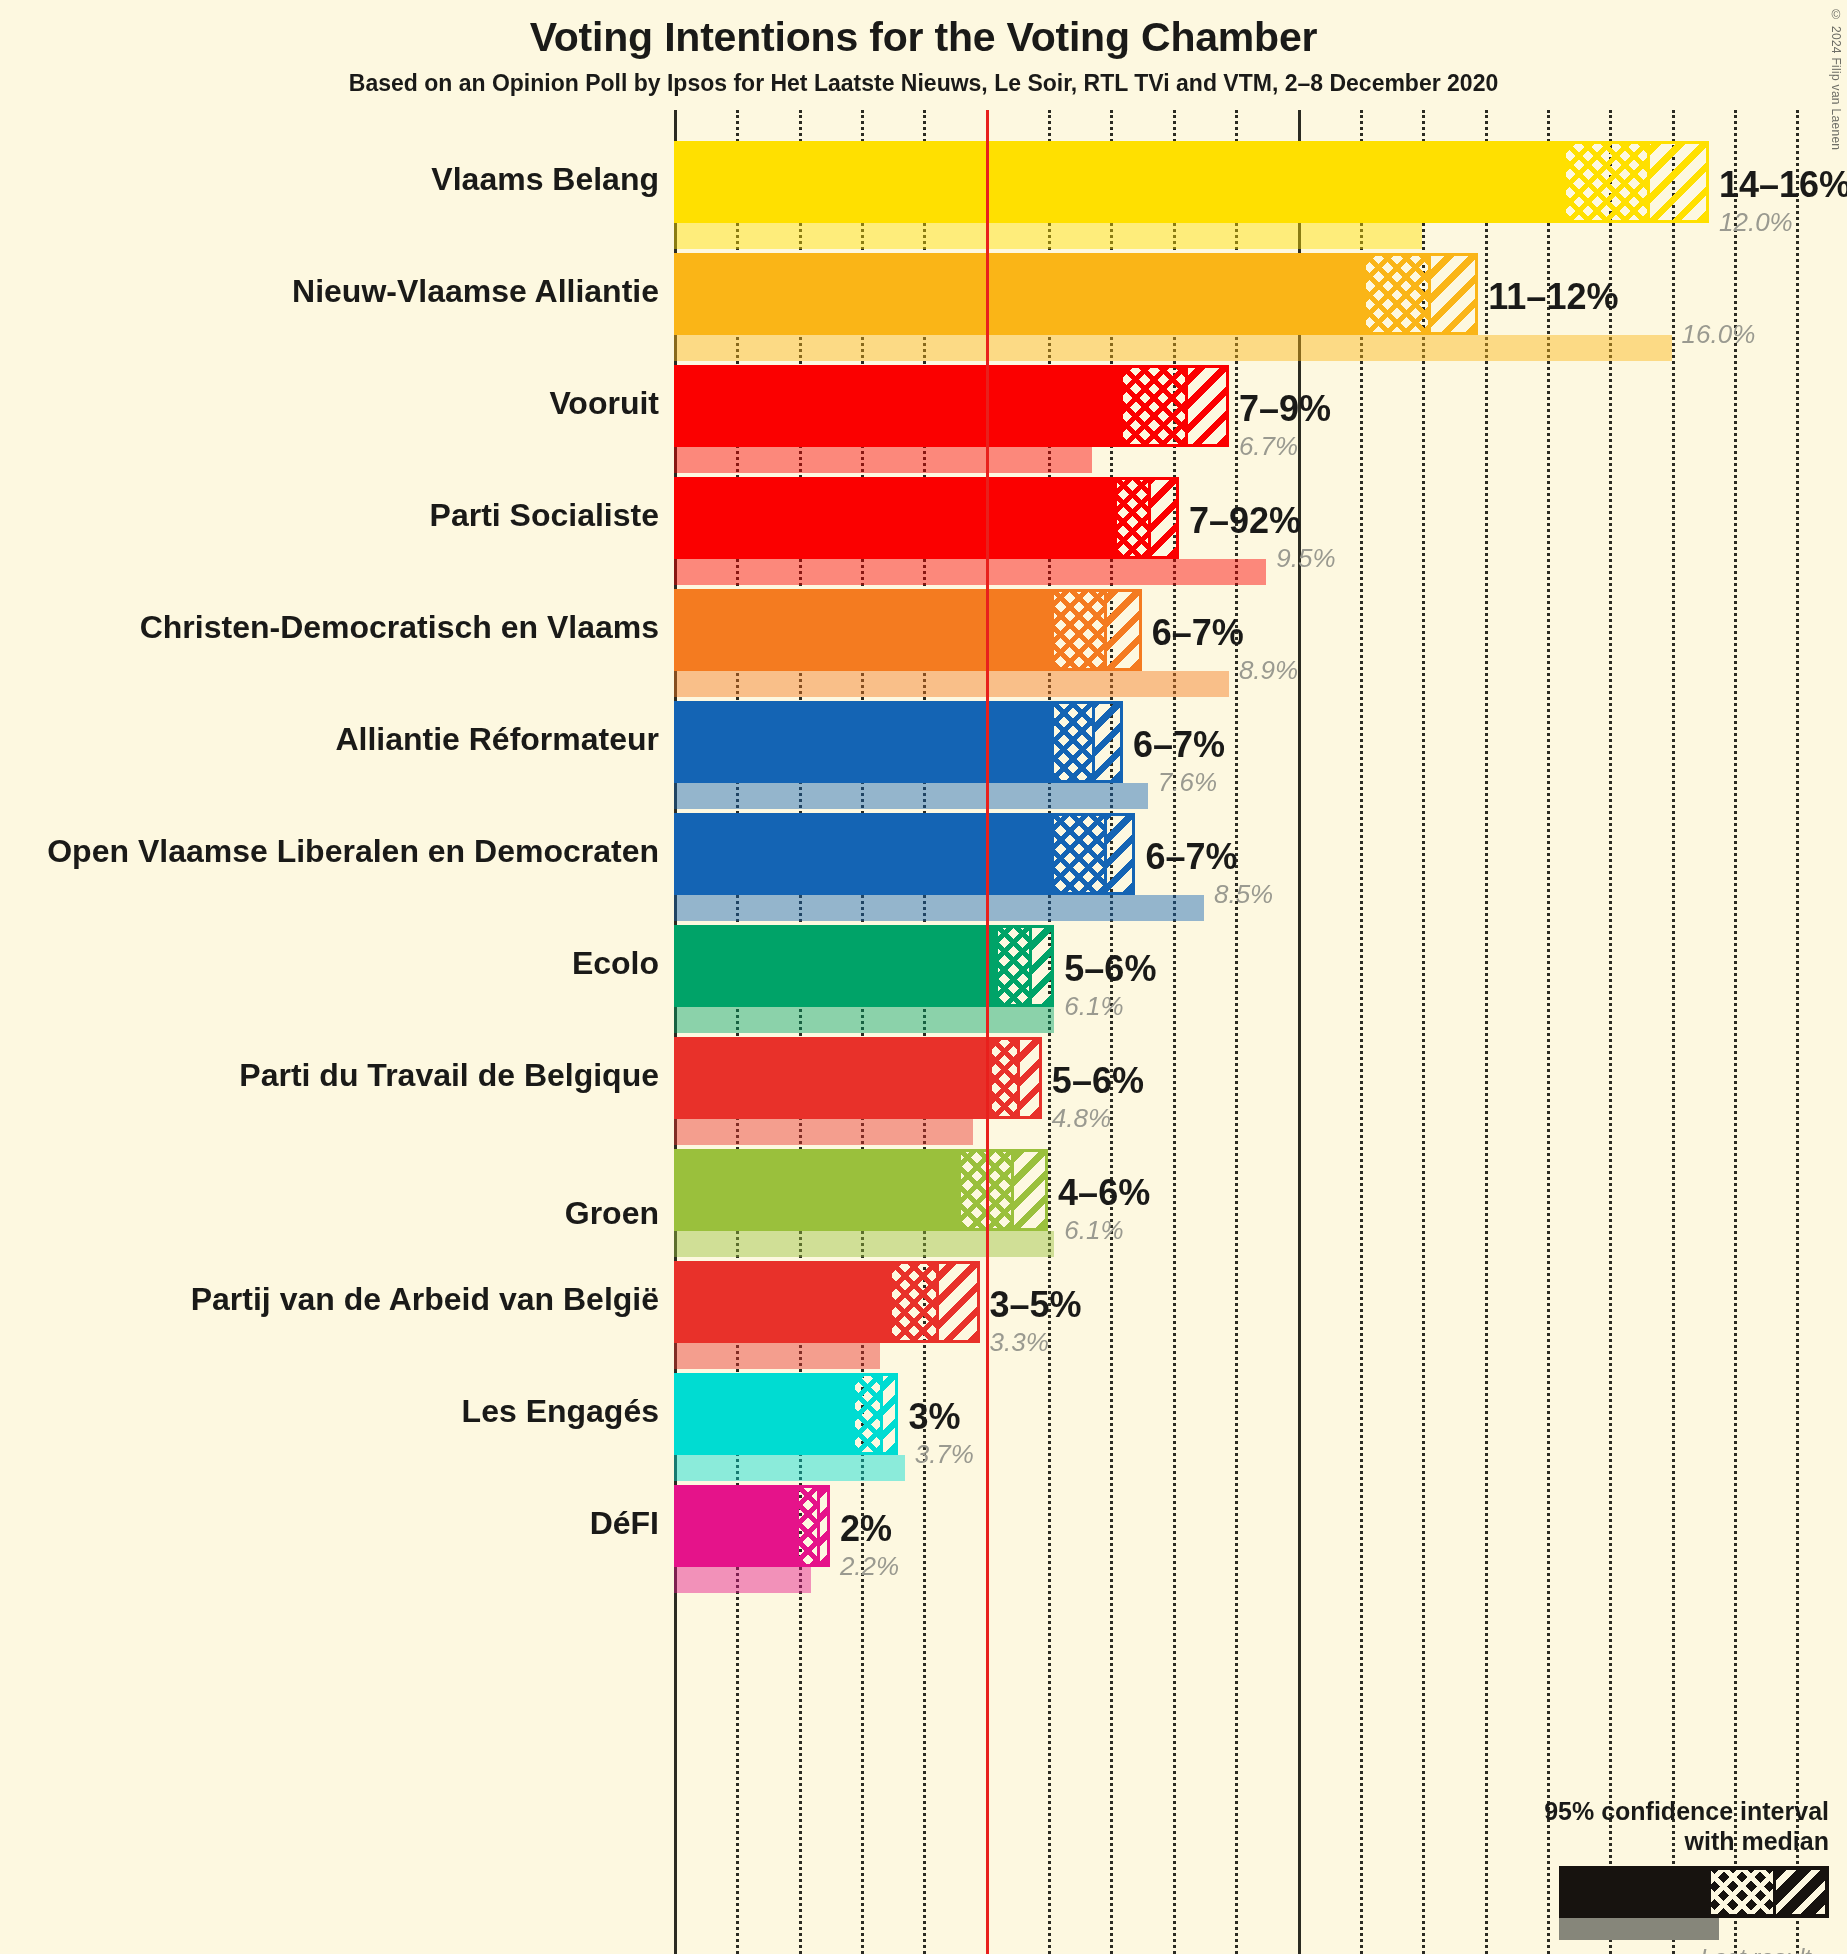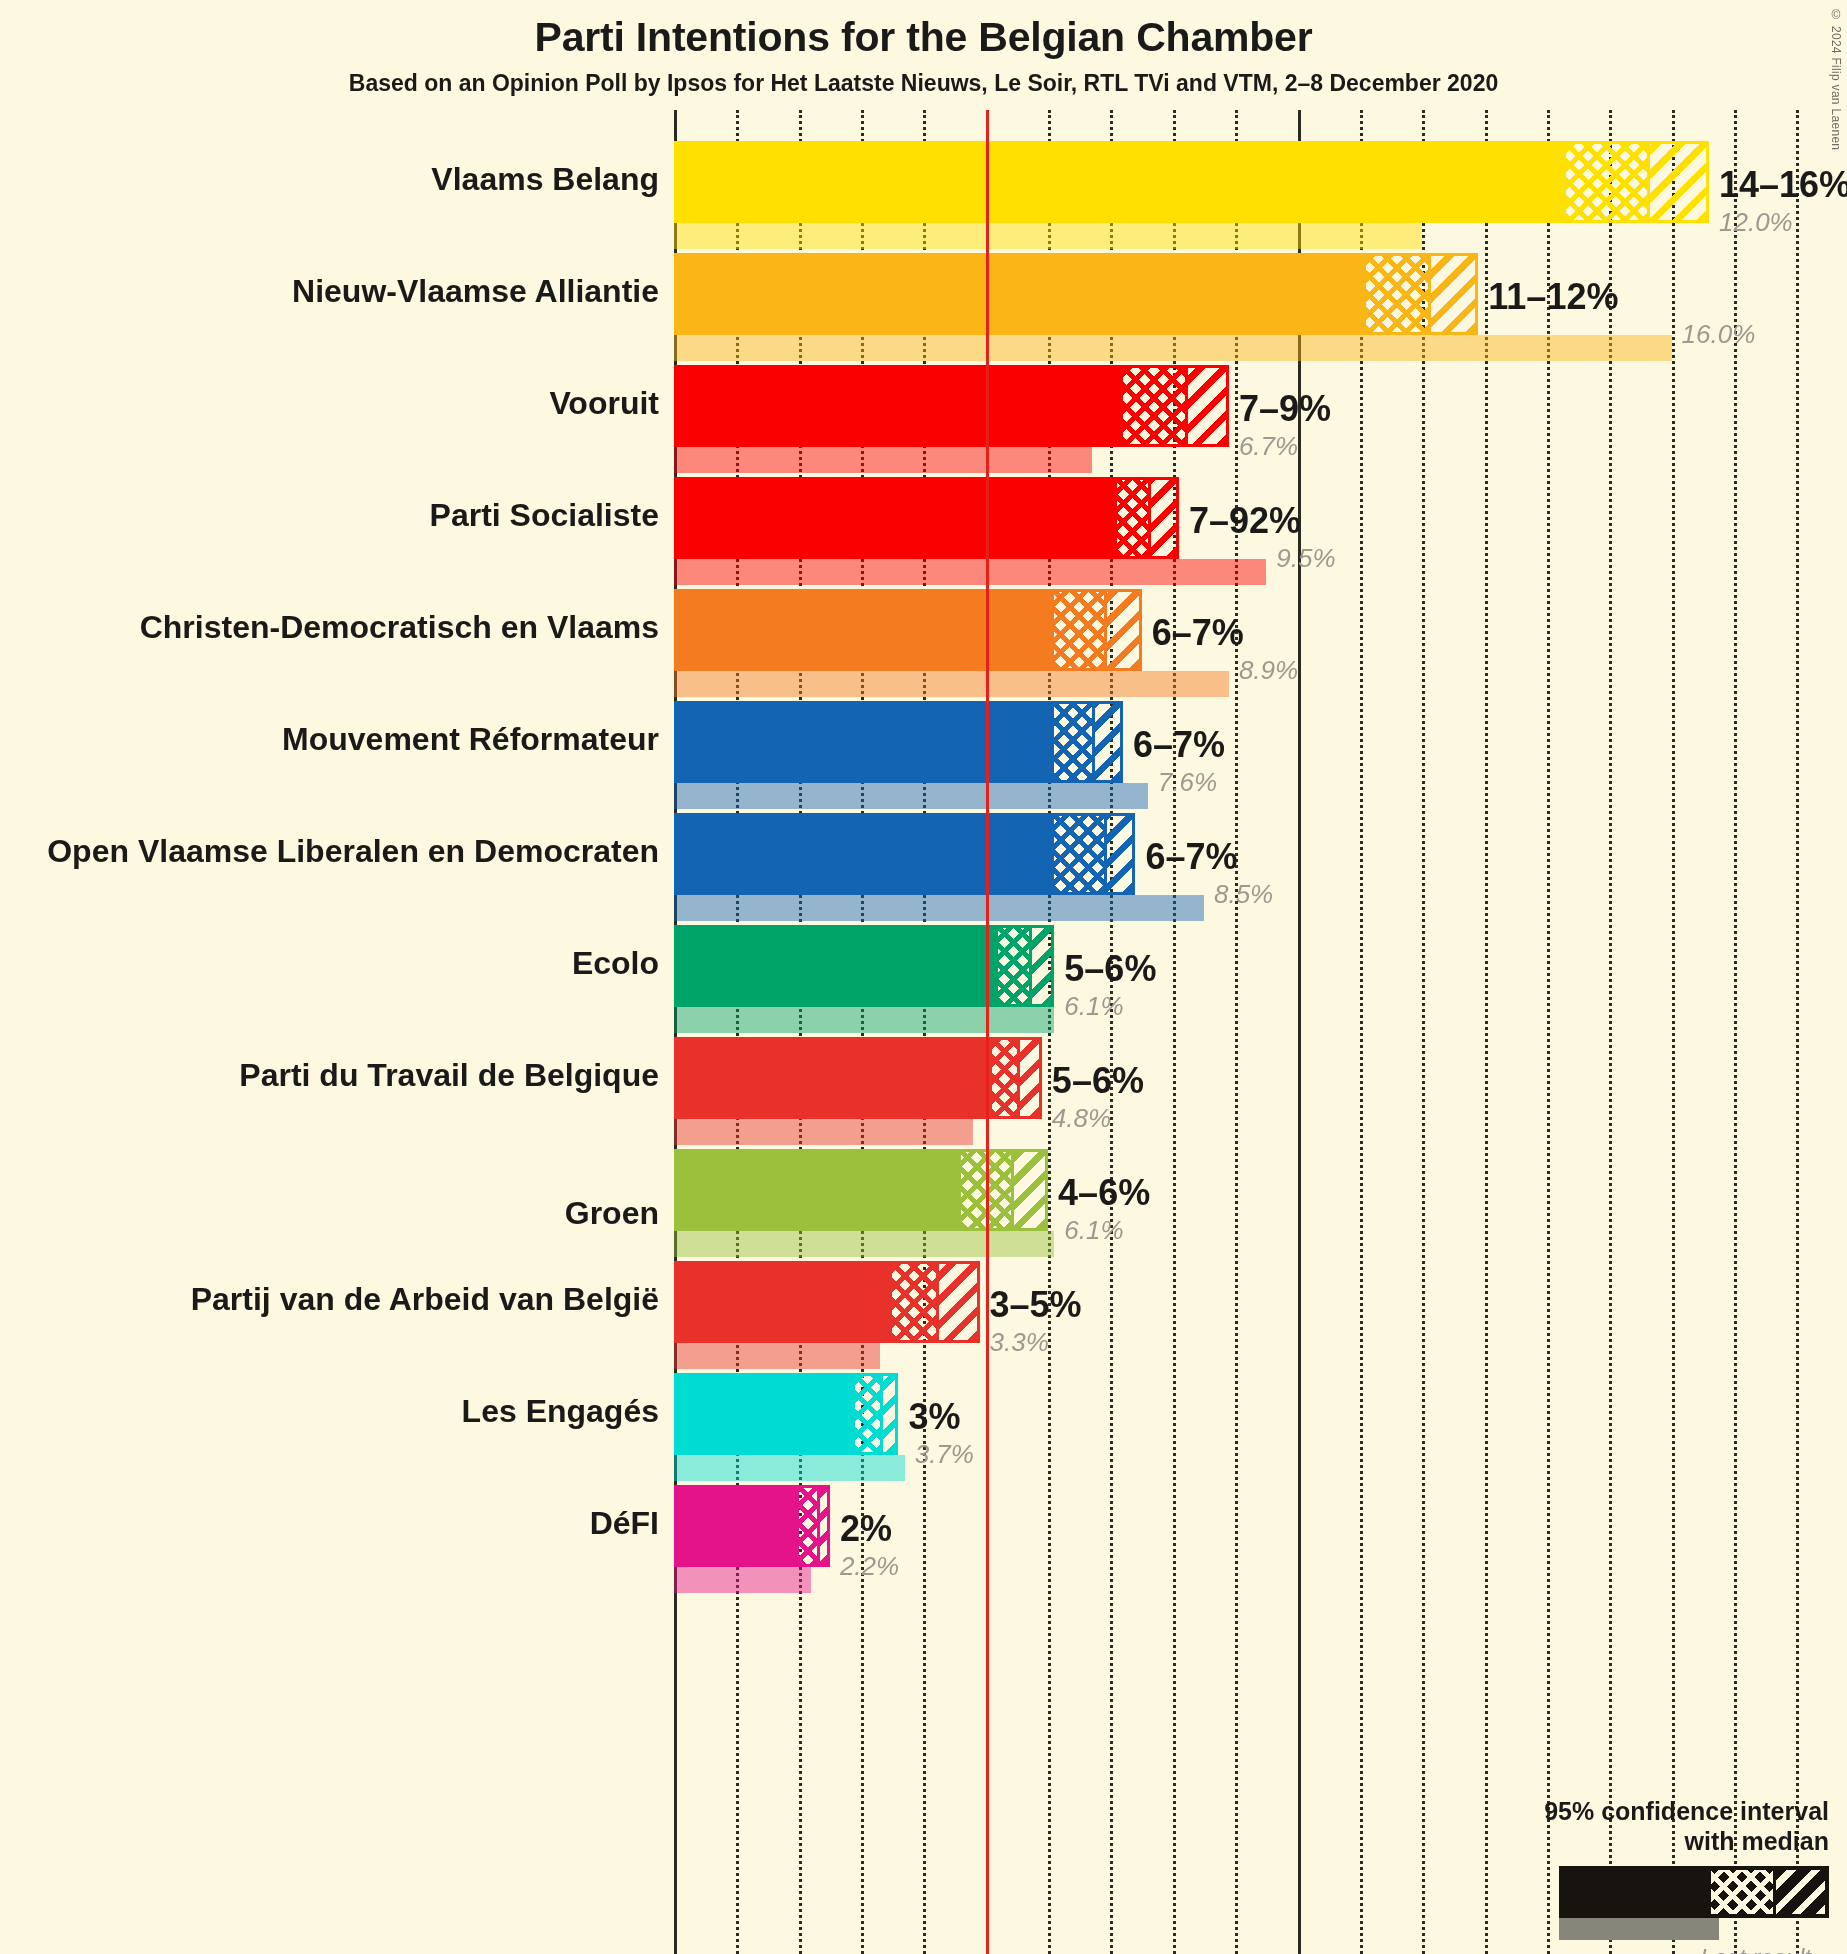--- a/index.html
+++ b/index.html
@@ -126,21 +126,21 @@
   }
   #legend .lg-last-label {
     position:absolute; right:18px; top:78px;
     font-size:24px; font-style:italic; color:#9A9A90;
     white-space:nowrap;
   }
 </style>
 </head>
 <body>
 
-<div id="title">Parti Intentions for the Belgian Chamber</div>
+<div id="title">Voting Intentions for the Voting Chamber</div>
 <div id="subtitle">Based on an Opinion Poll by Ipsos for Het Laatste Nieuws, Le Soir, RTL TVi and VTM, 2–8 December 2020</div>
 <div id="copyright">© 2024 Filip van Laenen</div>
 
 <div id="plot">
   <div id="gridlines">
       <div class="grid-major" style="left: 0px;"></div>
       <div class="grid-minor" style="left: 62.35px;"></div>
       <div class="grid-minor" style="left: 124.7px;"></div>
       <div class="grid-minor" style="left: 187.05px;"></div>
       <div class="grid-minor" style="left: 249.4px;"></div>
@@ -292,21 +292,21 @@
       </div>
     </div>
 </div>
 
 <div id="labels">
     <div class="party-label" style="top: 161px;">Vlaams Belang</div>
     <div class="party-label" style="top: 273px;">Nieuw-Vlaamse Alliantie</div>
     <div class="party-label" style="top: 385px;">Vooruit</div>
     <div class="party-label" style="top: 497px;">Parti Socialiste</div>
     <div class="party-label" style="top: 609px;">Christen-Democratisch en Vlaams</div>
-    <div class="party-label" style="top: 721px;">Mouvement Réformateur</div>
+    <div class="party-label" style="top: 721px;">Alliantie Réformateur</div>
     <div class="party-label" style="top: 833px;">Open Vlaamse Liberalen en Democraten</div>
     <div class="party-label" style="top: 945px;">Ecolo</div>
     <div class="party-label" style="top: 1057px;">Parti du Travail de Belgique</div>
     <div class="party-label" style="top: 1169px; margin-top: 26px;">Groen</div>
     <div class="party-label" style="top: 1281px;">Partij van de Arbeid van België</div>
     <div class="party-label" style="top: 1393px; margin-left: 16px;">Les Engagés</div>
     <div class="party-label" style="top: 1505px;">DéFI</div>
   </div>
 
 <div id="legend">

